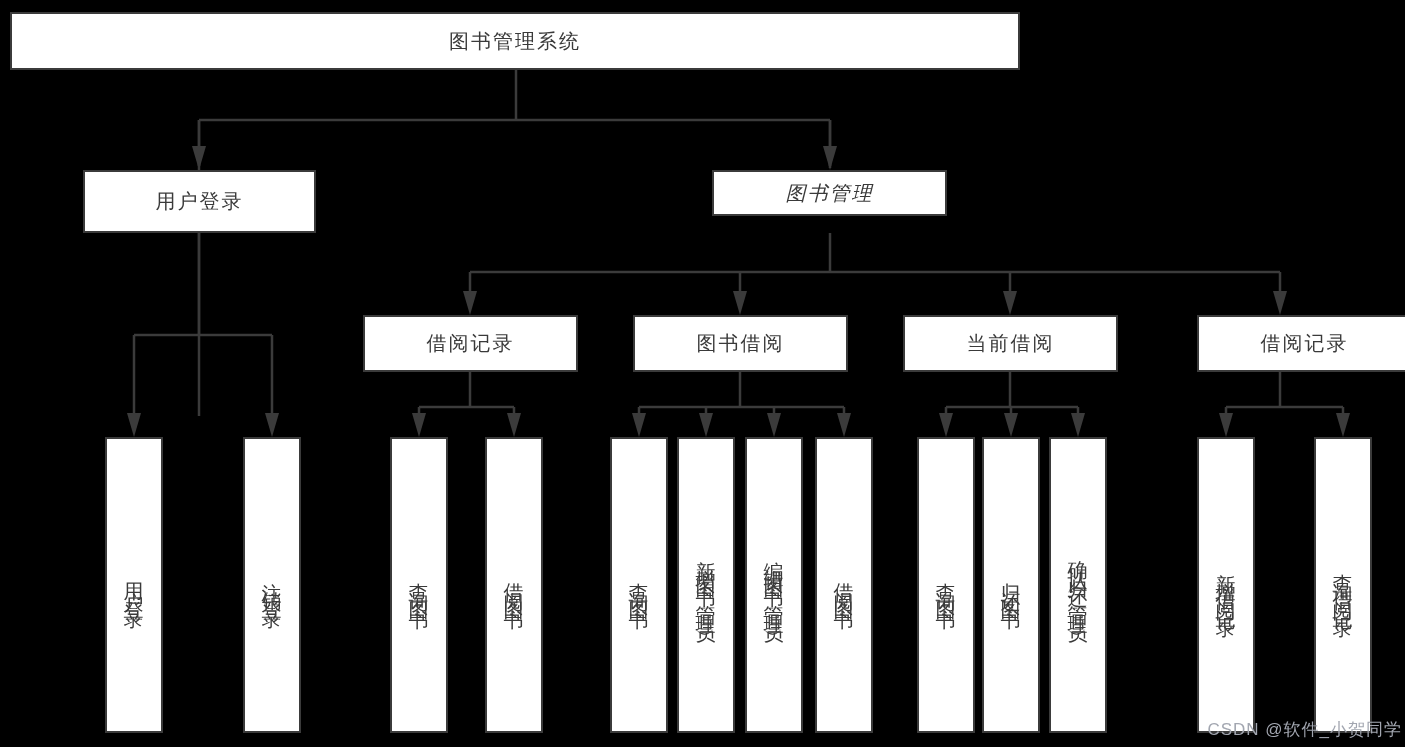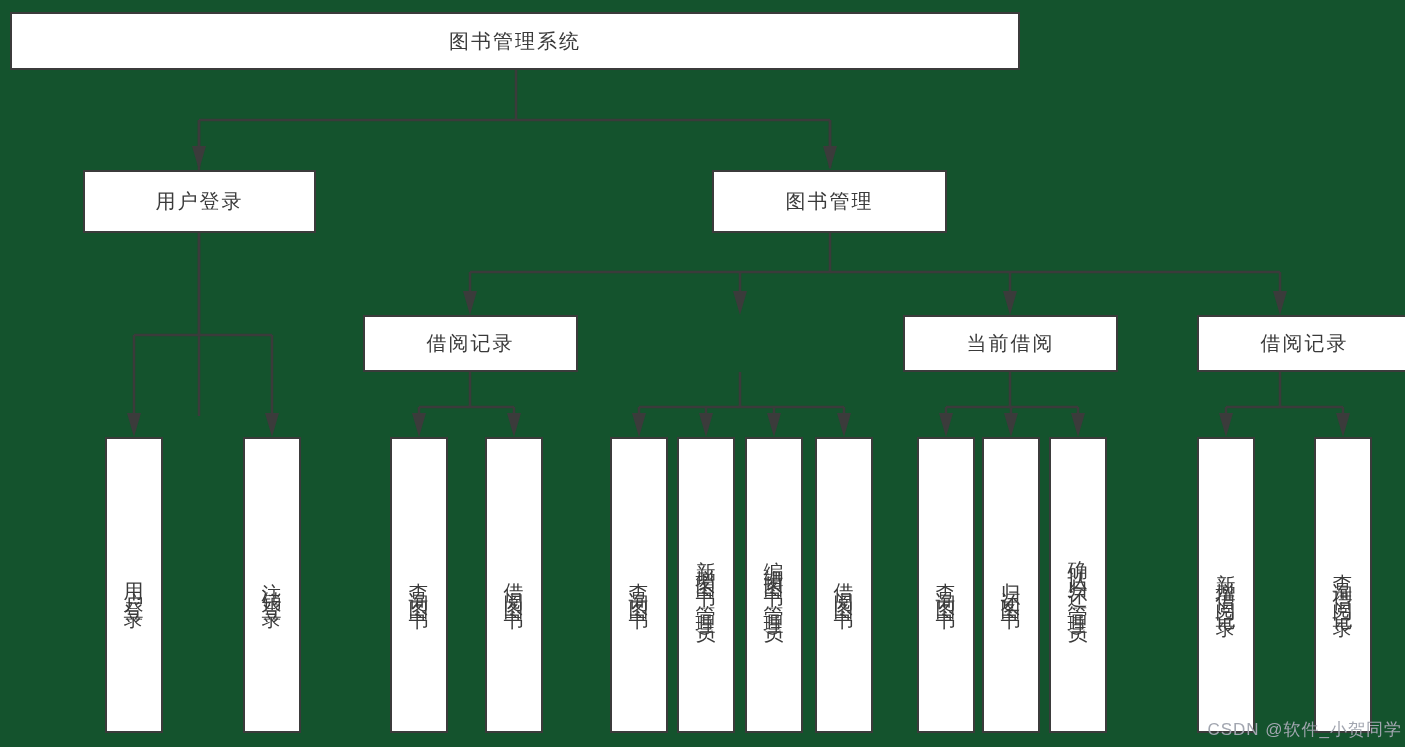--- a/index.html
+++ b/index.html
@@ -5,21 +5,21 @@
   :root{
     --line:#3b3b3b;
     --text:#3a3a3a;
     --wm:#a2a6b0;
   }
   html,body{margin:0;padding:0;background:#ffffff;}
   body{font-family:"Liberation Sans","DejaVu Sans",sans-serif;}
   .canvas{
     position:relative;
     width:1405px;height:747px;
-    background:#14532d;
+    background:#000000;
     overflow:hidden;
   }
   svg.connectors{
     position:absolute;left:0;top:0;width:1405px;height:747px;
     z-index:0;
   }
   .box{
     position:absolute;
     box-sizing:border-box;
     background:#ffffff;
@@ -38,21 +38,21 @@
   .vbox{
     writing-mode:vertical-rl;
     text-orientation:mixed;
     font-size:20px;
     line-height:1;
     letter-spacing:9px;
     white-space:nowrap;
   }
   .root   {left:10px;  top:12px;  width:1010px;height:58px;}
   .n-login{left:83px;  top:170px; width:233px; height:63px;}
-  .n-mgmt {left:712px; top:170px; width:235px; height:63px;}
+  .n-mgmt {left:712px; top:170px; width:235px; height:46px;font-style:italic;}
   .lvl3   {top:315px;  width:215px;height:57px;}
   .n-new  {left:363px;}
   .n-bor  {left:633px;}
   .n-cur  {left:903px;}
   .n-rec  {left:1197px;}
   .leaf   {top:437px;  width:58px; height:296px;}
   .lf1 {left:105px;}  .lf2 {left:243px;}
   .lf3 {left:390px;}  .lf4 {left:485px;}
   .lf5 {left:610px;}  .lf6 {left:677px;}
   .lf7 {left:745px;}  .lf8 {left:815px;}
@@ -122,20 +122,21 @@
       <polygon points="1336,413 1350,413 1343,437"></polygon>
     </g>
   </svg>
 
   <div class="box hbox root">图书管理系统</div>
 
   <div class="box hbox n-login">用户登录</div>
   <div class="box hbox n-mgmt">图书管理</div>
 
   <div class="box hbox lvl3 n-new">借阅记录</div>
+  <div class="box hbox lvl3 n-bor">图书借阅</div>
   <div class="box hbox lvl3 n-cur">当前借阅</div>
   <div class="box hbox lvl3 n-rec">借阅记录</div>
 
   <div class="box vbox leaf lf1">用户登录</div>
   <div class="box vbox leaf lf2">注销登录</div>
 
   <div class="box vbox leaf lf3">查询图书</div>
   <div class="box vbox leaf lf4">借阅图书</div>
 
   <div class="box vbox leaf lf5">查询图书</div>

